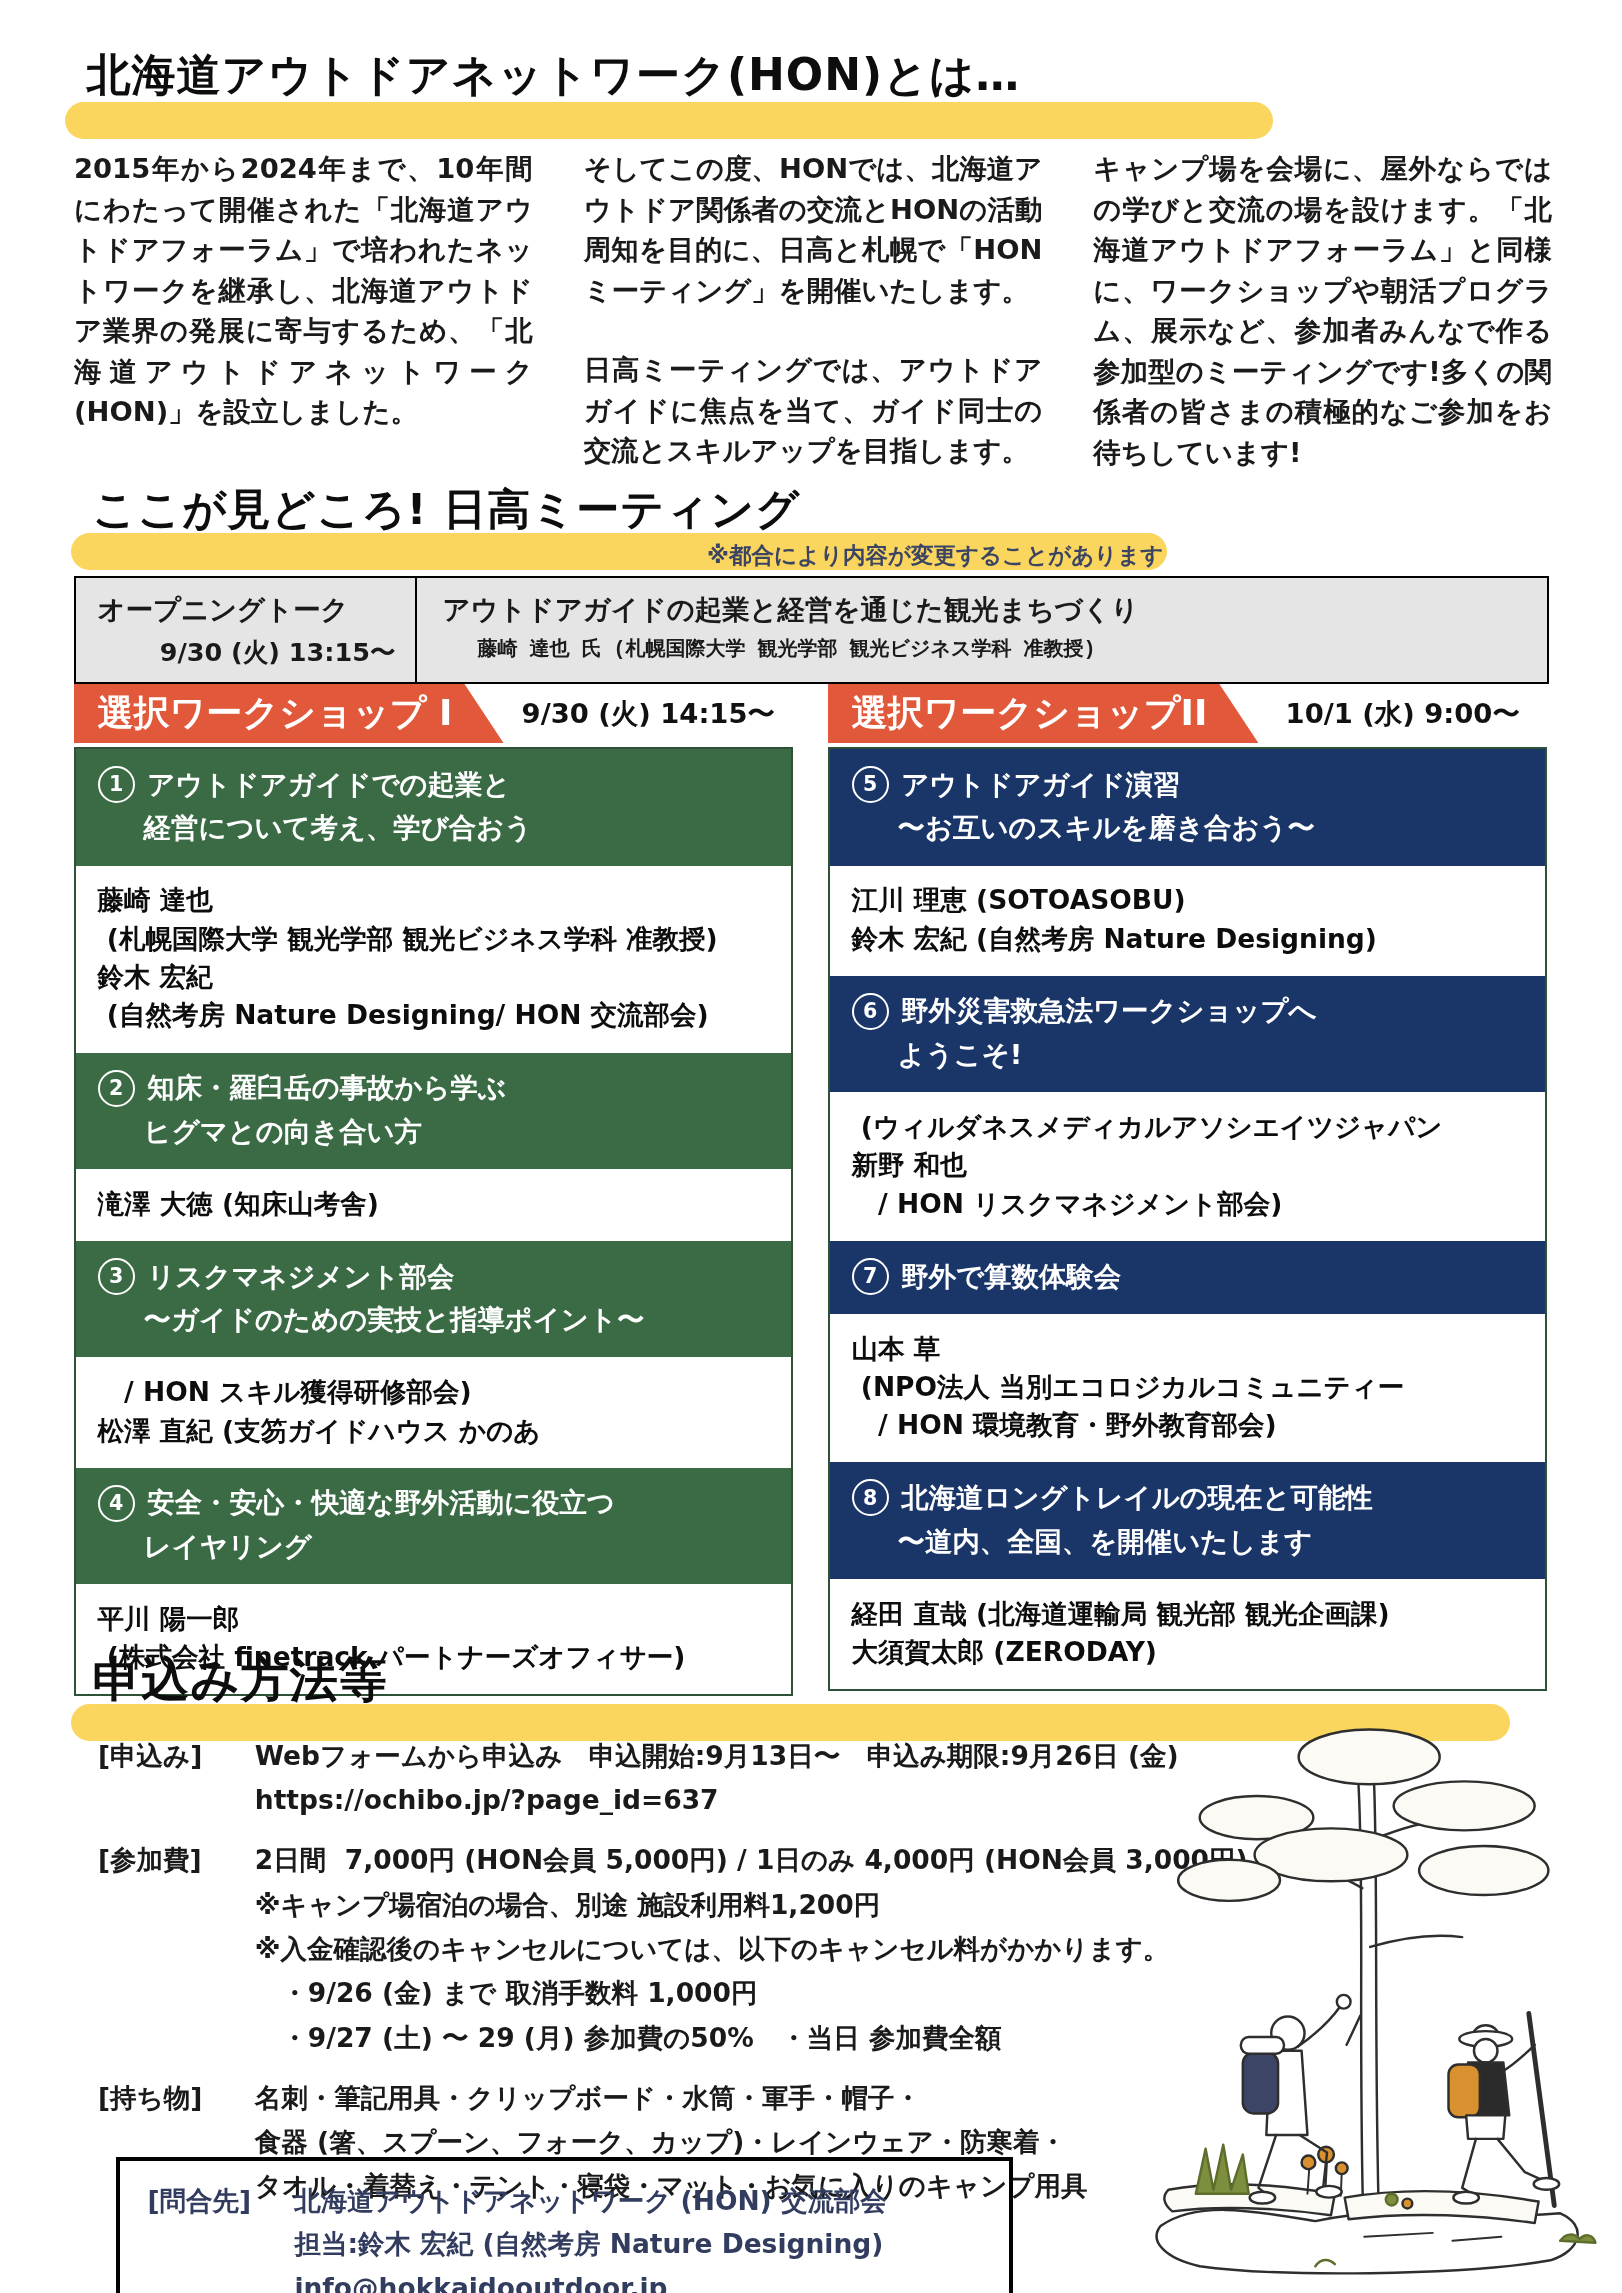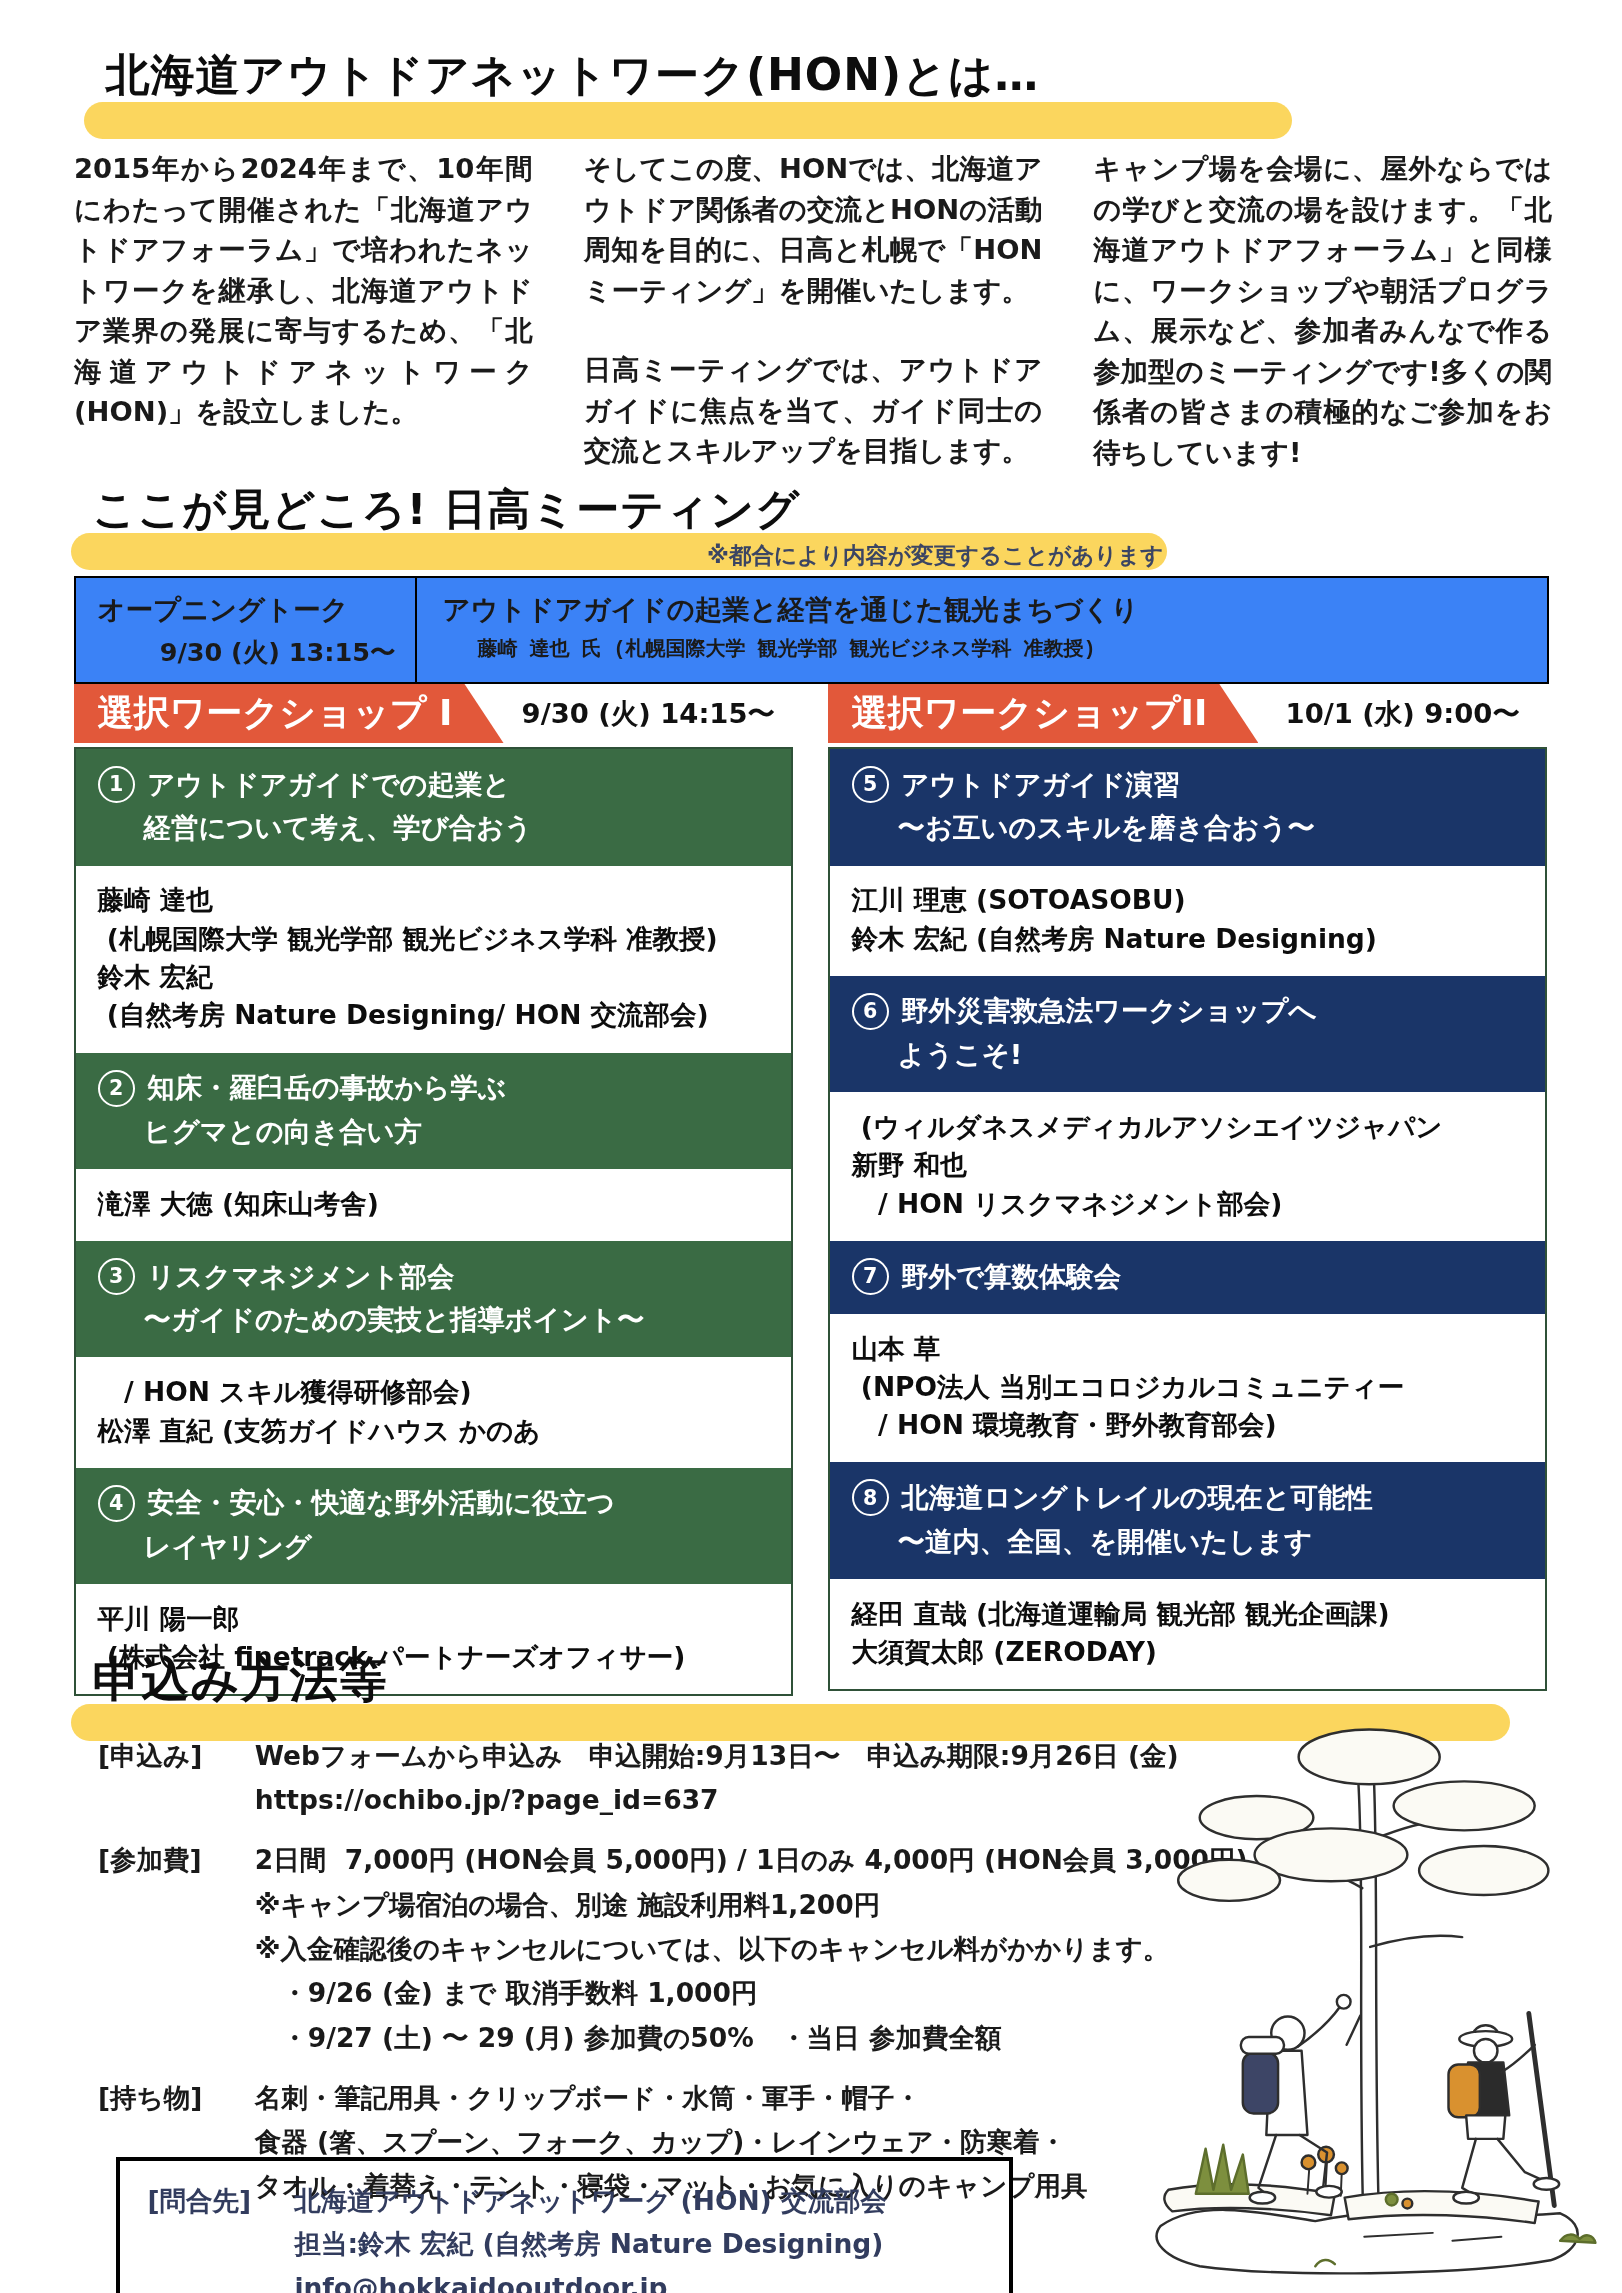--- a/index.html
+++ b/index.html
@@ -2,37 +2,37 @@
 <html><head>
 <meta charset="utf-8">
 <style>
   html,body{margin:0;padding:0;background:#e8e8e8;}
   .page{position:relative;width:1622px;height:2294px;background:#ffffff;overflow:hidden;
         font-family:"DejaVu Sans","Liberation Sans",sans-serif;font-weight:700;color:#1a1a1a;}
   
   .heading{position:absolute;}
   .hbar{position:absolute;background:#fbd65e;border-radius:18.6px;z-index:0;}
   .htxt{position:relative;z-index:1;color:#0d0d0d;letter-spacing:1px;white-space:nowrap;}
-  #h1{left:84px;top:49px;width:1220px;height:90px;}
+  #h1{left:65px;top:49px;width:1220px;height:90px;}
   #h1 .hbar{left:0;top:53px;width:1208px;height:37px;}
   #h1 .htxt{font-size:44px;padding-left:21.6px;line-height:1.2;}
   #h2{left:71px;top:484px;width:1108px;height:86px;}
   #h2 .hbar{left:0;top:49px;width:1096px;height:37px;}
   #h2 .htxt{font-size:43px;padding-left:21.6px;line-height:1.2;}
   #h2 .note{position:absolute;right:15.7px;top:56px;z-index:2;font-size:22.5px;color:#3b4563;}
   #h3{left:71px;top:1651px;width:1441px;height:88px;}
   #h3 .hbar{left:0;top:53px;width:1439px;height:37px;}
   #h3 .htxt{font-size:48px;padding-left:21.6px;line-height:1.2;}
   
   .intro{position:absolute;left:74px;top:149px;width:1478px;display:flex;gap:51px;}
   .intro .col{width:459px;font-size:27.4px;line-height:1.48;text-align:justify;}
   .intro .col p{margin:0 0 39px 0;}
   
   .opening{position:absolute;left:74px;top:576px;width:1475px;border:2.9px solid #000;
-           display:flex;background:#3b82f6;box-sizing:border-box;}
+           display:flex;background:#e5e5e5;box-sizing:border-box;}
   .op-left{width:341px;border-right:2.9px solid #000;padding:13.7px 15.7px 11.8px 21.6px;box-sizing:border-box;}
   .op-label{font-size:27.4px;}
   .op-date{font-size:25.5px;text-align:right;margin-top:7.8px;padding-right:3.9px;}
   .op-right{flex:1;padding:13.7px 17.6px 11.8px 25.5px;box-sizing:border-box;}
   .op-title{font-size:27.4px;}
   .op-speaker{font-size:20px;margin-top:7.8px;padding-left:35px;font-family:Liberation Mono, monospace;}
   
   .workshops{position:absolute;left:74px;top:684px;width:1475px;display:flex;gap:35px;}
   .ws-col{width:719px;box-sizing:border-box;}
   .banner-row{display:flex;align-items:center;height:59px;}

